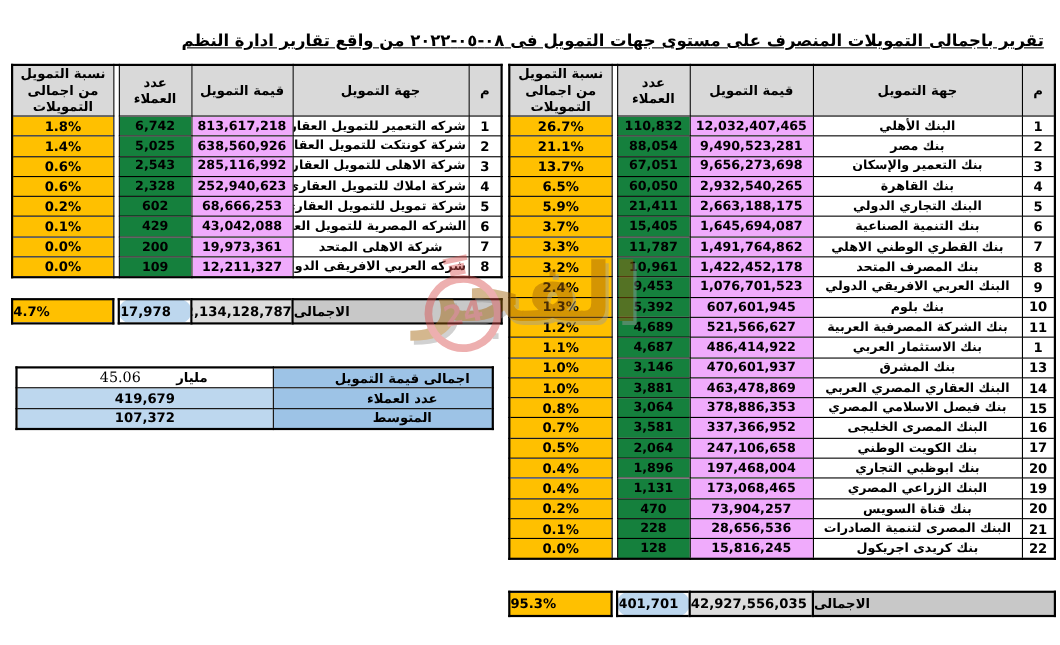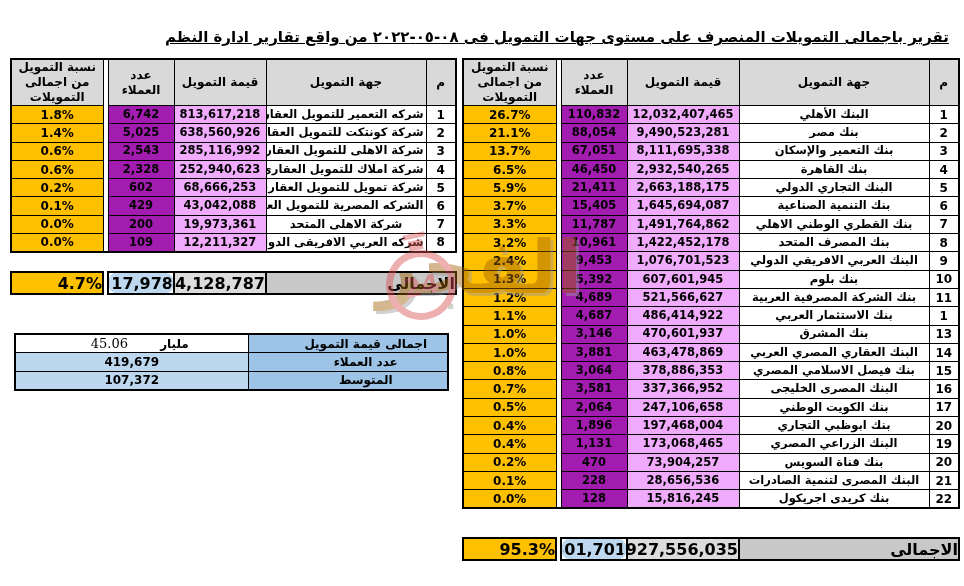--- a/index.html
+++ b/index.html
@@ -25,29 +25,29 @@
   .t-main th, .t-main td {
     border: 1px solid #000;
     font-weight: bold; text-align: center; vertical-align: middle;
     color: #000; padding: 0 2px; overflow: hidden;
   }
   .t-main th { background: #D9D9D9; font-size: 12px; height: 44px; line-height: 1.25; }
   .t-main td { height: 18.3px; font-size: 11.5px; line-height: 1; white-space: nowrap; }
   td.c-no   { background: #fff; font-size: 12px; }
   td.c-name { background: #fff; font-size: 11.5px; }
   td.c-val  { background: #f0abfc; }
-  td.c-cli  { background: #a21caf; }
+  td.c-cli  { background: #15803d; }
   td.c-pct  { background: #FFC000; font-size: 12px; }
   .c-gap, th.c-gap { border: none !important; background: #fff !important; padding: 0; }
   
   .t-total { border: none; }
   .t-total td {
     border: 2px solid #000;
-    font-weight: bold; text-align: right; vertical-align: middle;
-    height: 22px; font-size: 16px; color: #000; white-space: nowrap; overflow: hidden;
+    font-weight: bold; text-align: left; vertical-align: middle;
+    height: 22px; font-size: 12px; color: #000; white-space: nowrap; overflow: hidden;
   }
   .t-total td.c-label { background: #C8C8C8; }
   .t-total td.c-val   { background: #DCDCDC; }
   .t-total td.c-cli   { background: #BDD7EE; border-radius: 11px; }
   .t-total td.c-pct   { background: #FFC000; }
   
   .t-sum { border: 2px solid #000; }
   .t-sum td {
     border: 1px solid #000;
     font-weight: bold; text-align: center; vertical-align: middle;
@@ -130,31 +130,31 @@
             <td class="c-name">بنك مصر</td>
             <td class="c-val">9,490,523,281</td>
             <td class="c-cli">88,054</td>
             <td class="c-gap"></td>
             <td class="c-pct">21.1%</td>
           </tr>
 
           <tr>
             <td class="c-no">3</td>
             <td class="c-name">بنك التعمير والإسكان</td>
-            <td class="c-val">8,111,695,338</td>
+            <td class="c-val">9,656,273,698</td>
             <td class="c-cli">67,051</td>
             <td class="c-gap"></td>
             <td class="c-pct">13.7%</td>
           </tr>
 
           <tr>
             <td class="c-no">4</td>
             <td class="c-name">بنك القاهرة</td>
             <td class="c-val">2,932,540,265</td>
-            <td class="c-cli">46,450</td>
+            <td class="c-cli">60,050</td>
             <td class="c-gap"></td>
             <td class="c-pct">6.5%</td>
           </tr>
 
           <tr>
             <td class="c-no">5</td>
             <td class="c-name">البنك التجاري الدولي</td>
             <td class="c-val">2,663,188,175</td>
             <td class="c-cli">21,411</td>
             <td class="c-gap"></td>

